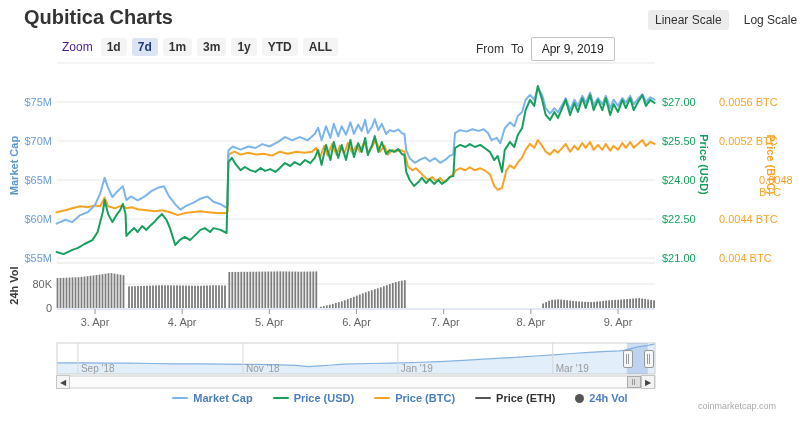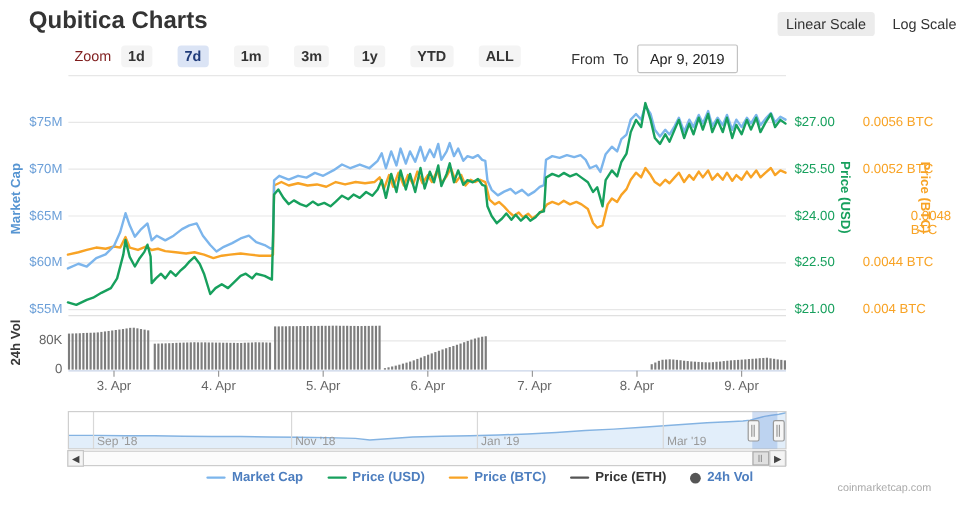--- a/index.html
+++ b/index.html
@@ -5,21 +5,21 @@
   html,body{margin:0;padding:0;}
   body{width:800px;height:427px;position:relative;background:#fff;overflow:hidden;
        font-family:"Liberation Sans",sans-serif;color:#333;}
   
   #page-title{position:absolute;left:24px;top:6px;font-size:20px;font-weight:600;color:#343434;}
   #scale-toggle{position:absolute;left:648px;top:10px;display:flex;align-items:center;gap:8px;font-size:12px;}
   .scale-btn{padding:3px 7px;border-radius:3px;color:#333;cursor:pointer;white-space:nowrap;}
   .scale-btn.active{background:#ececec;}
   
   #zoom-controls{position:absolute;left:62px;top:38px;display:flex;align-items:center;gap:5px;font-size:12px;}
-  #zoom-label{color:#7f1d1d;margin-right:3px;}
+  #zoom-label{color:#4c1d95;margin-right:3px;}
   .range-btn{padding:2px 6px;border-radius:3px;background:#f4f4f4;color:#333;font-weight:600;cursor:pointer;}
   .range-btn.active{background:#dbe4f5;color:#1f3b7a;}
   #date-controls{position:absolute;left:476px;top:37px;display:flex;align-items:center;gap:7px;font-size:12px;color:#333;}
   .date-input{width:78px;height:20px;border:1px solid #c2c2c2;border-radius:2px;font-size:12px;
               text-align:center;color:#222;font-family:"Liberation Sans",sans-serif;}
   
   #chart-svg{position:absolute;left:0;top:0;}
   #labels{position:absolute;left:0;top:0;width:800px;height:427px;pointer-events:none;}
   .tick-label{position:absolute;font-size:11px;line-height:12px;}
   .axis-title{position:absolute;width:100px;height:13px;text-align:center;font-size:11px;font-weight:700;}
@@ -229,21 +229,21 @@
 
 <div id="page-title">Qubitica Charts</div>
 <div id="scale-toggle">
   <span class="scale-btn active">Linear Scale</span>
   <span class="scale-btn">Log Scale</span>
 
 </div>
 
 <div id="zoom-controls">
   <span id="zoom-label">Zoom</span>
-  <span id="range-buttons" style="display:flex;gap:21px;">
+  <span id="range-buttons" style="display:flex;gap:5px;">
       <span class="range-btn">1d</span>
       <span class="range-btn active">7d</span>
       <span class="range-btn">1m</span>
       <span class="range-btn">3m</span>
       <span class="range-btn">1y</span>
       <span class="range-btn">YTD</span>
       <span class="range-btn">ALL</span>
     </span>
 </div>
 <div id="date-controls">

